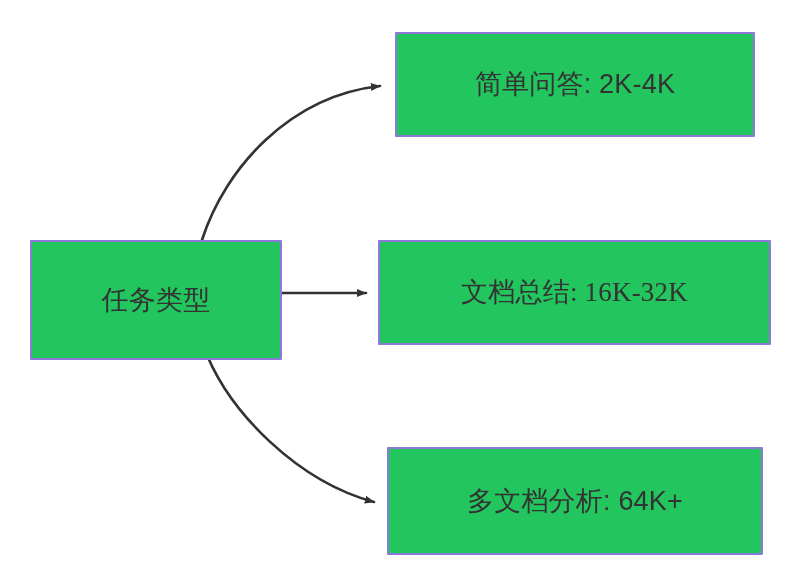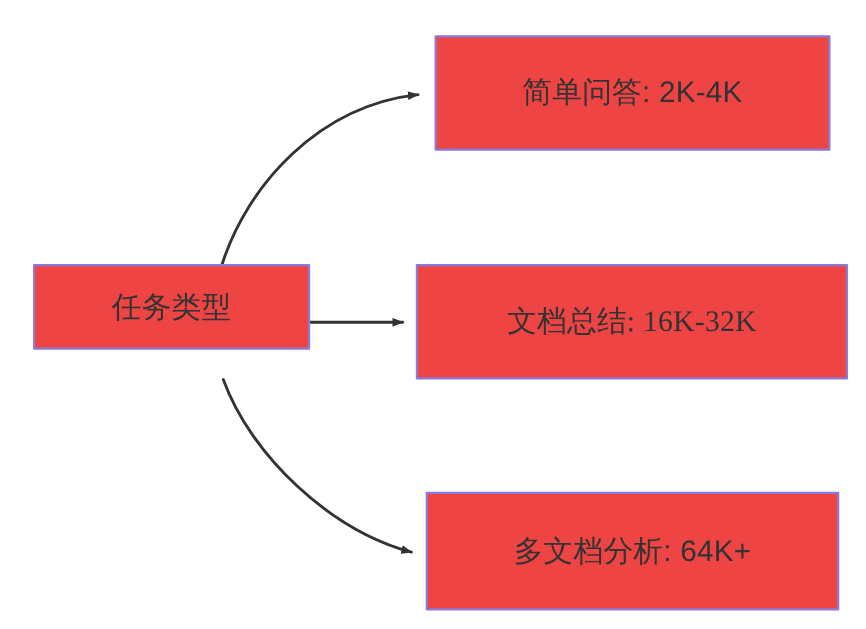--- a/index.html
+++ b/index.html
@@ -28,39 +28,39 @@
     left: 0;
     top: 0;
     width: 787px;
     height: 572px;
     pointer-events: none;
   }
 
   .node {
     position: absolute;
     box-sizing: border-box;
-    background: #ef4444;
+    background: #22c55e;
     border: 2px solid #8b7ad9;
     border-radius: 1px;
     display: flex;
     align-items: center;
     justify-content: center;
   }
 
   .node-label {
     color: #333333;
     font-size: 27px;
     line-height: 1.2;
     letter-spacing: 0.2px;
     white-space: nowrap;
     text-align: center;
   }
 
   
-  #node-source      { left: 30px;  top: 240px; width: 252px; height: 78px; }
+  #node-source      { left: 30px;  top: 240px; width: 252px; height: 120px; }
   #node-simple-qa   { left: 395px; top: 32px;  width: 360px; height: 105px; }
   #node-doc-summary { left: 378px; top: 240px; width: 393px; height: 105px; font-family: Liberation Serif, serif; }
   #node-multi-doc   { left: 387px; top: 447px; width: 376px; height: 108px; align-items: center; }
 </style>
 </head>
 <body>
 
 <div id="diagram-canvas">
 
   <svg class="edge-layer" viewBox="0 0 787 572" width="787" height="572" xmlns="http://www.w3.org/2000/svg">

